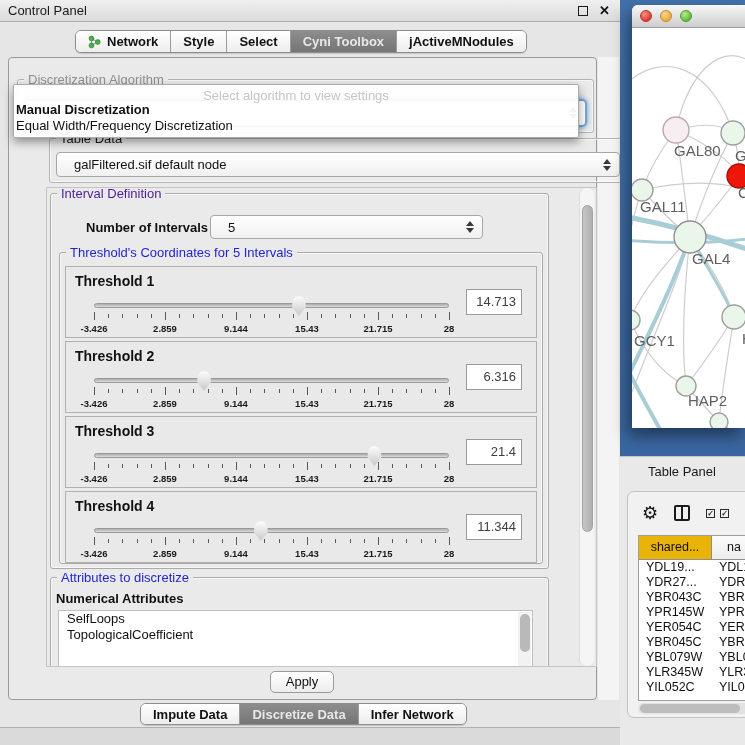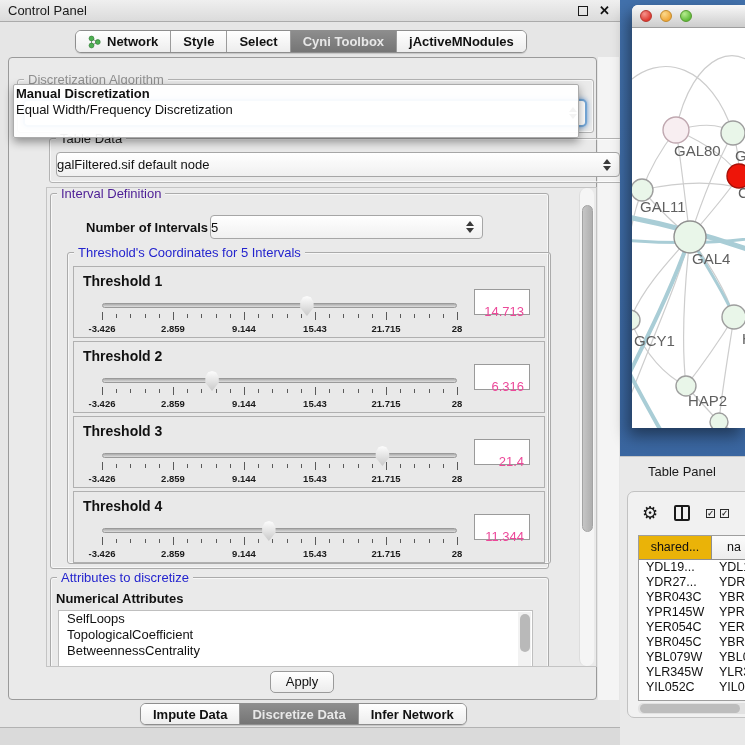--- a/index.html
+++ b/index.html
@@ -31,21 +31,21 @@
 
   .groupbox { position:absolute; border:1px solid #B3B3B3; border-radius:3px;
     box-shadow:inset 0 0 0 1px rgba(255,255,255,.6); }
   .group-label { position:absolute; top:-8px; left:6px; background:#EAEAEA; padding:0 4px; font-size:13px; }
   .lbl-dim { color:#8F8F8F; }
   .lbl-green { color:#4c1d95; }
   .lbl-blue { color:#2424CE; }
   .lbl-dark { color:#1A1A1A; }
 
   .combo { position:absolute; background:linear-gradient(#FFFFFF,#F0F0F0); border:1px solid #A6A6A6;
-    border-radius:4px; font-size:13px; color:#111; display:flex; align-items:center; padding-left:0; }
+    border-radius:4px; font-size:13px; color:#111; display:flex; align-items:center; padding-left:17px; }
   .stepper { position:absolute; right:8px; top:50%; transform:translateY(-50%);
     display:flex; flex-direction:column; align-items:center; gap:2px; }
   .tri-up { width:0; height:0; border-left:4px solid transparent; border-right:4px solid transparent; border-bottom:5px solid #3A3A3A; }
   .tri-down { width:0; height:0; border-left:4px solid transparent; border-right:4px solid transparent; border-top:5px solid #3A3A3A; }
 
   .combo-focused { position:absolute; left:14px; top:41px; width:564px; height:28px; background:#FFF;
     border:2px solid #74A7D7; border-radius:5px; box-shadow:0 0 5px rgba(84,144,212,.9); }
 
   .algo-popup { position:absolute; left:4px; top:26px; width:566px; height:54px;
     background:rgba(255,255,255,.94); border:1px solid #ABABAB; border-radius:2px;
@@ -70,22 +70,22 @@
   .thumb { position:absolute; top:1px; width:16px; height:20px;
     background:linear-gradient(#FDFDFD,#C9C9C9);
     clip-path:polygon(8% 30%, 25% 6%, 50% 0, 75% 6%, 92% 30%, 92% 58%, 50% 100%, 8% 58%);
     filter:drop-shadow(0 0 1px #8A8A8A); }
   .ticks { position:absolute; left:0; top:17px; width:355px; height:10px; }
   .tick { position:absolute; top:2px; width:1px; height:4px; background:#5A5A5A; }
   .tick.major { height:8px; top:0; }
   .tick-labels { position:absolute; left:0; top:28px; width:355px; height:12px; }
   .tick-lab { position:absolute; transform:translateX(-50%); font-size:9.5px; font-weight:700; color:#1A1A1A; white-space:nowrap; }
   .th-value { position:absolute; right:14px; top:22px; width:56px; height:26px; background:#FFF;
-    border:1px solid #9A9A9A; font-size:13px; color:#ec4899; text-align:right;
-    padding:10px 5px; line-height:24px; }
+    border:1px solid #9A9A9A; font-size:13px; color:#404040; text-align:right;
+    padding:0 5px; line-height:24px; }
 
   .attr-list { position:absolute; background:#FFF; border:1px solid #BFBFBF; overflow:hidden; }
   .attr-item { font-size:13px; color:#111; padding:1px 0 1px 8px; line-height:14px; }
   .list-vscroll { position:absolute; right:1px; top:1px; width:13px; bottom:1px; background:#F2F2F2; }
   .list-vthumb { position:absolute; left:1.5px; top:2px; width:10px; height:38px; background:#B9B9B9; border-radius:5px; }
 
   .apply-btn { position:absolute; left:261px; top:613px; width:64px; height:22px;
     background:linear-gradient(#FFFFFF,#ECECEC); border:1px solid #9A9A9A; border-radius:5px;
     font-size:13px; color:#111; text-align:center; line-height:20px; }
 
@@ -179,20 +179,21 @@
         <span class="group-label lbl-dim">Discretization Algorithm</span>
       </div>
       <div class="combo-focused">
         <span class="stepper">
           <span class="tri-up"></span>
             <span class="tri-down"></span>
         </span>
       </div>
 
       <div class="algo-popup">
+        <div class="popup-hint">Select algorithm to view settings</div>
         <div id="popup-options">
             <div class="popup-item bold">Manual Discretization</div>
             <div class="popup-item">Equal Width/Frequency Discretization</div>
           </div>
       </div>
 
       <div class="groupbox" style="left:8px; top:80px; width:577px; height:45px;margin-left:32px;">
         <span class="group-label lbl-dark">Table Data</span>
         <div class="combo" style="left:6px; top:13px; width:564px; height:25px;">
           <span>galFiltered.sif default node</span>
@@ -210,21 +211,21 @@
 
           <div style="position:absolute; left:35px; top:26px; font-size:13px; font-weight:700; color:#111;">Number of Intervals</div>
           <div class="combo" style="left:159px; top:21px; width:273px; height:24px;">
             <span>5</span>
             <span class="stepper">
               <span class="tri-up"></span>
                 <span class="tri-down"></span>
             </span>
           </div>
 
-          <div class="groupbox" style="left:16px; top:58px; width:484px; height:312px; border-color:#ABABAB;">
+          <div class="groupbox" style="left:8px; top:58px; width:484px; height:312px; border-color:#ABABAB;">
             <span class="group-label lbl-blue">Threshold's Coordinates for 5 Intervals</span>
             <div id="thresholds-list" style="position:absolute; left:5px; top:13px;">
   <div class="threshold-box">
     <div class="th-label">Threshold 1</div>
     <div class="slider">
       <div class="track"></div>
       <div class="thumb" style="left: 196.905px;"></div>
       <div class="ticks">
                       <div class="tick major" style="left: 0%;"></div>
                       <div class="tick" style="left: 4%;"></div>
@@ -403,21 +404,20 @@
           </div>
         </div>
 
         <div class="groupbox" style="left:3px; top:389px; width:499px; height:120px; border-color:#ABABAB;">
           <span class="group-label lbl-blue">Attributes to discretize</span>
           <div style="position:absolute; left:5px; top:13px; font-size:13px; font-weight:700; color:#111;">Numerical Attributes</div>
           <div class="attr-list" style="left:7px; top:32px; width:475px; height:70px;">
             <div id="attr-items">
                 <div class="attr-item">SelfLoops</div>
                 <div class="attr-item">TopologicalCoefficient</div>
-                <div class="attr-item">BetweennessCentrality</div>
               </div>
             <div class="list-vscroll">
               <div class="list-vthumb"></div>
             </div>
           </div>
         </div>
 
         <div class="vscroll-track">
           <div class="vscroll-thumb"></div>
         </div>

